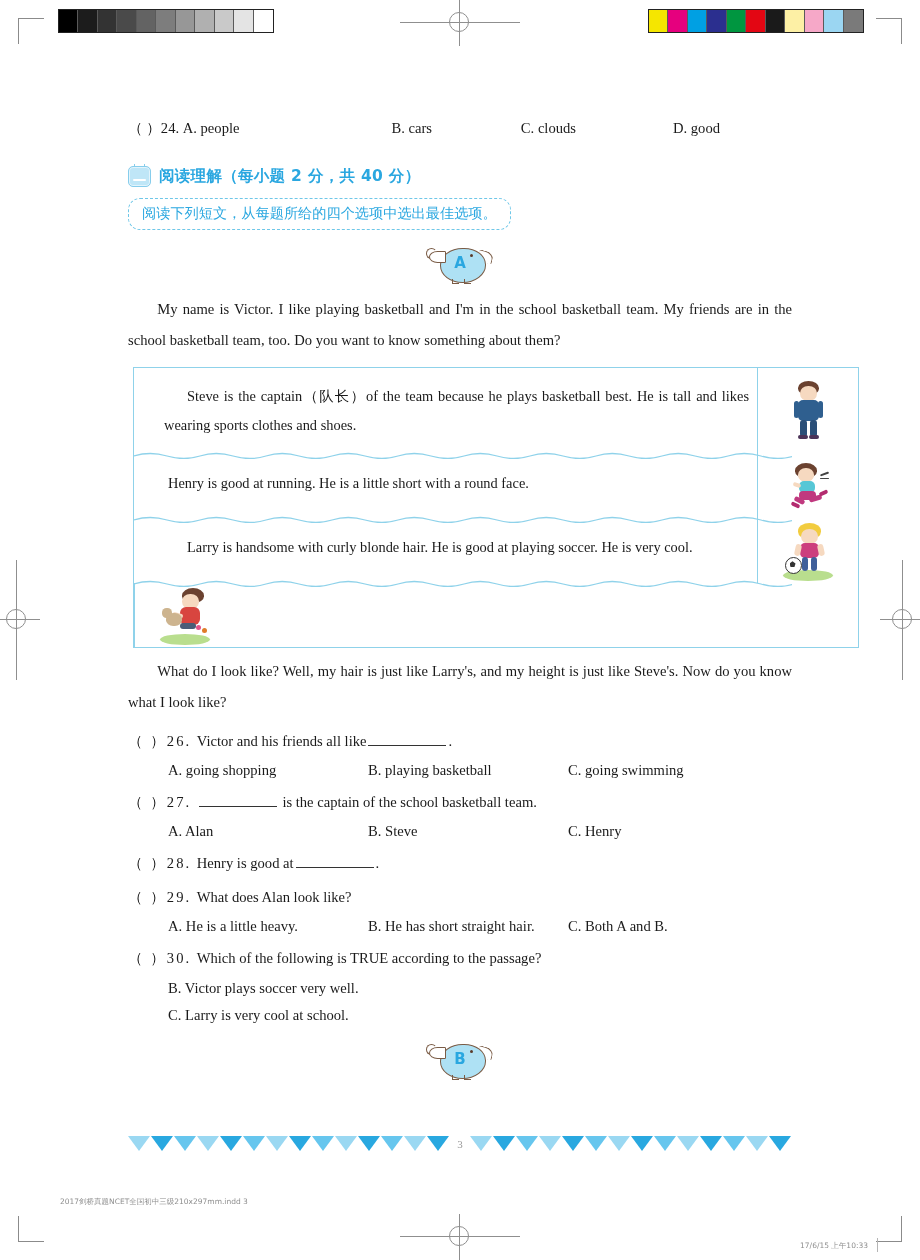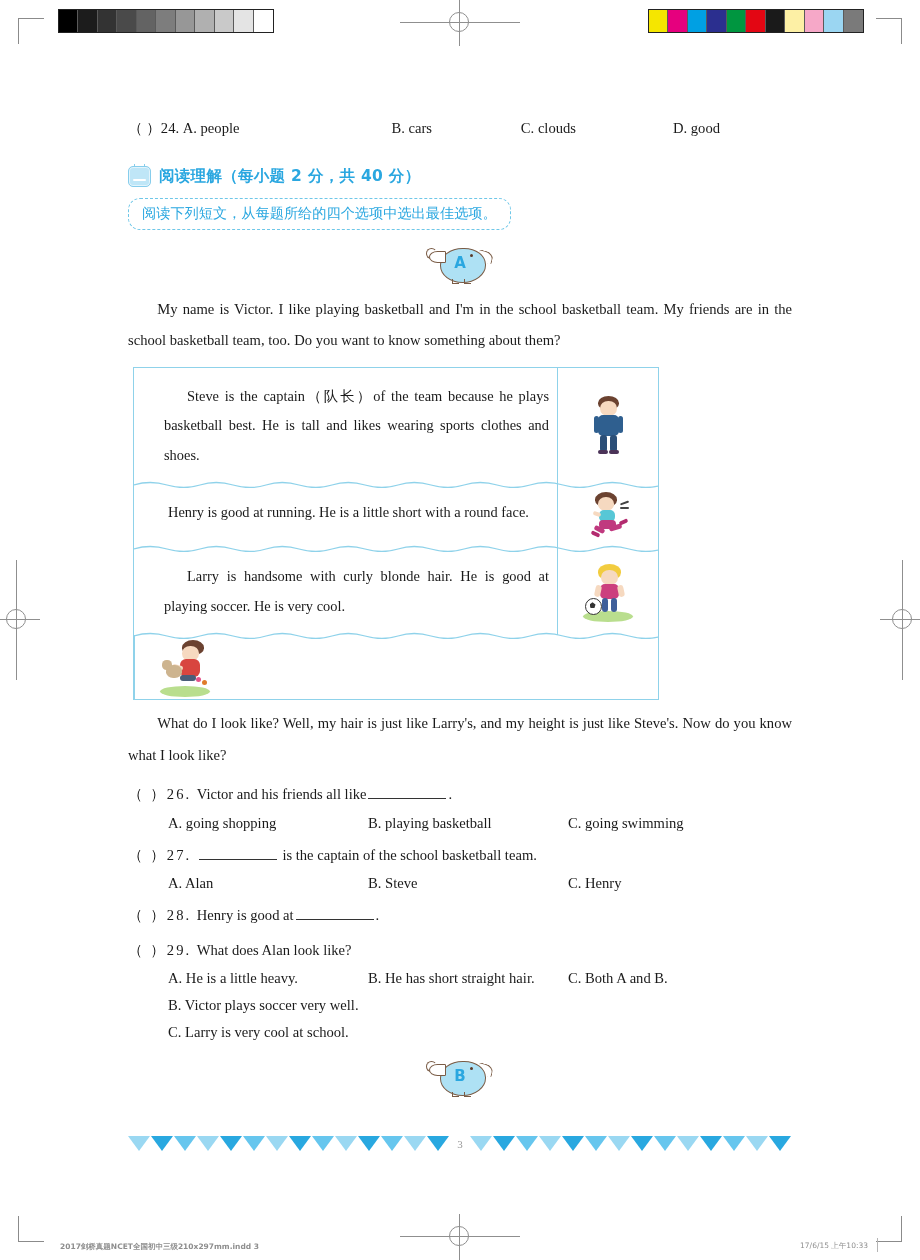--- a/index.html
+++ b/index.html
@@ -103,21 +103,21 @@
     border-bottom:1.6px solid #7a5c46;border-left:1.6px solid #7a5c46;
   }
   .bird .foot.f1{left:26px;}
   .bird .foot.f2{left:38px;}
 
   
   .para{font-size:14.6px;line-height:2.15;text-align:justify;text-indent:2em;}
 
   
   .friends{
-    margin:10px 0 8px 5px;width:526px;
+    margin:10px 0 8px 5px;width:726px;
     border:1px solid #8fd2ea;box-sizing:border-box;
   }
   .frow{display:flex;position:relative;box-sizing:border-box;}
   .frow .ftext{
     flex:1;padding:14px 8px 14px 30px;font-size:14.4px;line-height:2.05;
     text-align:justify;text-indent:1.6em;
   }
   .frow .ftext.ind0{text-indent:0;padding-left:34px;}
   .frow .fpic{
     width:100px;flex:0 0 auto;border-left:1px solid #8fd2ea;
@@ -176,21 +176,21 @@
   .pagenum{
     font-size:11px;color:#9a9a9a;padding-top:2px;
     font-family:"Liberation Serif",serif;
   }
 
   
   .meta{
     position:absolute;font-size:7.5px;color:#8e8e8e;
     font-family:"DejaVu Sans","Liberation Sans",sans-serif;white-space:nowrap;
   }
-  .meta-left{left:60px;top:1242px;font-weight:bold;}
+  .meta-left{left:60px;top:1197px;}
   .meta-right{right:52px;top:1241px;}
   .meta-bar{position:absolute;right:42px;top:1238px;width:1px;height:14px;background:#b5b5b5;}
 </style>
 </head>
 <body>
 
 <div class="page">
 
   <div class="crop-mark crop-h" style="left:18px;top:18px;"></div>
   <div class="crop-mark crop-v" style="left:18px;top:18px;"></div>
@@ -401,20 +401,21 @@
         </div>
         <div>
           <div class="q"><span class="paren">（  ）29. </span><span>What does Alan look like?</span></div>
           <div class="opts">
             <div class="o">A. He is a little heavy.</div>
             <div class="o">B. He has short straight hair.</div>
             <div class="o">C. Both A and B.</div>
           </div>
         </div>
         <div>
+          <div class="q"><span class="paren">（  ）30. </span><span>Which of the following is TRUE according to the passage?</span></div>
           <div class="opts stack">
             <div class="o">B. Victor plays soccer very well.</div>
             <div class="o">C. Larry is very cool at school.</div>
           </div>
         </div>
       </div>
 
     
     <div class="bird-wrap" style="margin-top:14px;margin-bottom:2px;">
       <div class="bird">

